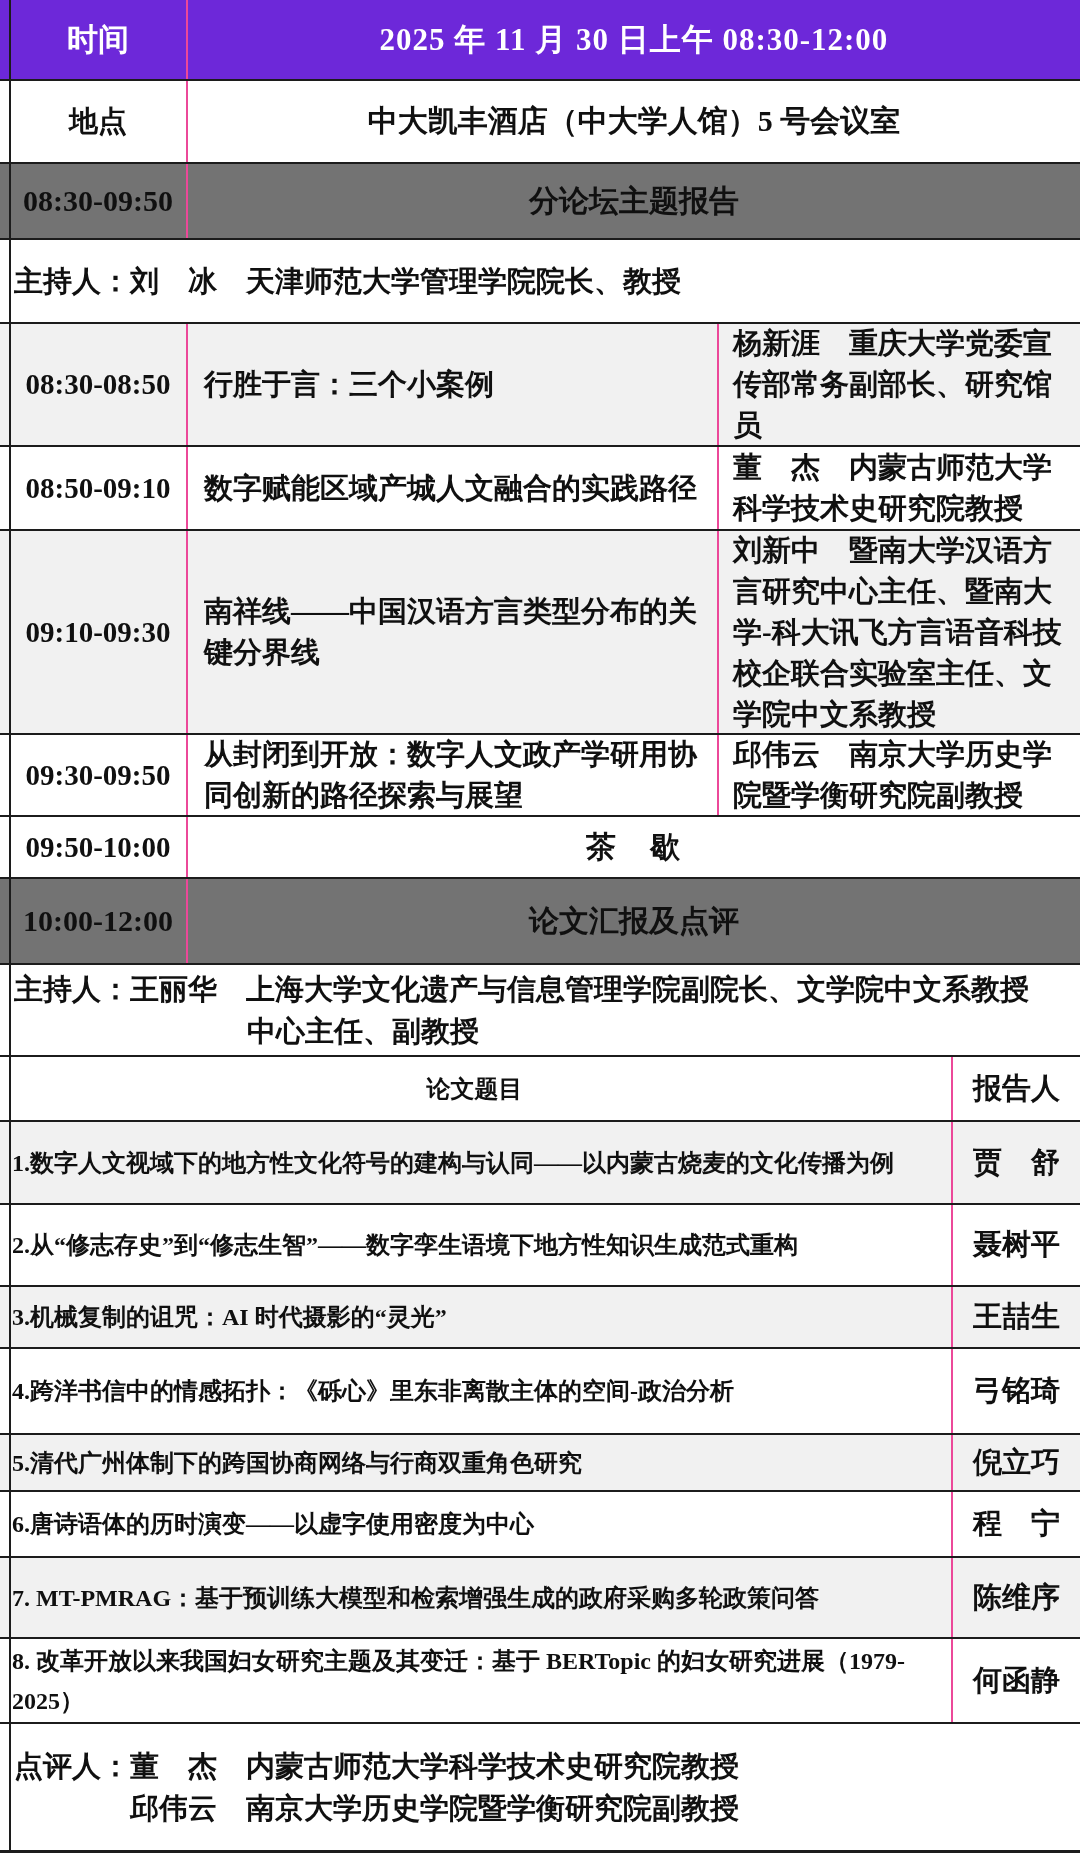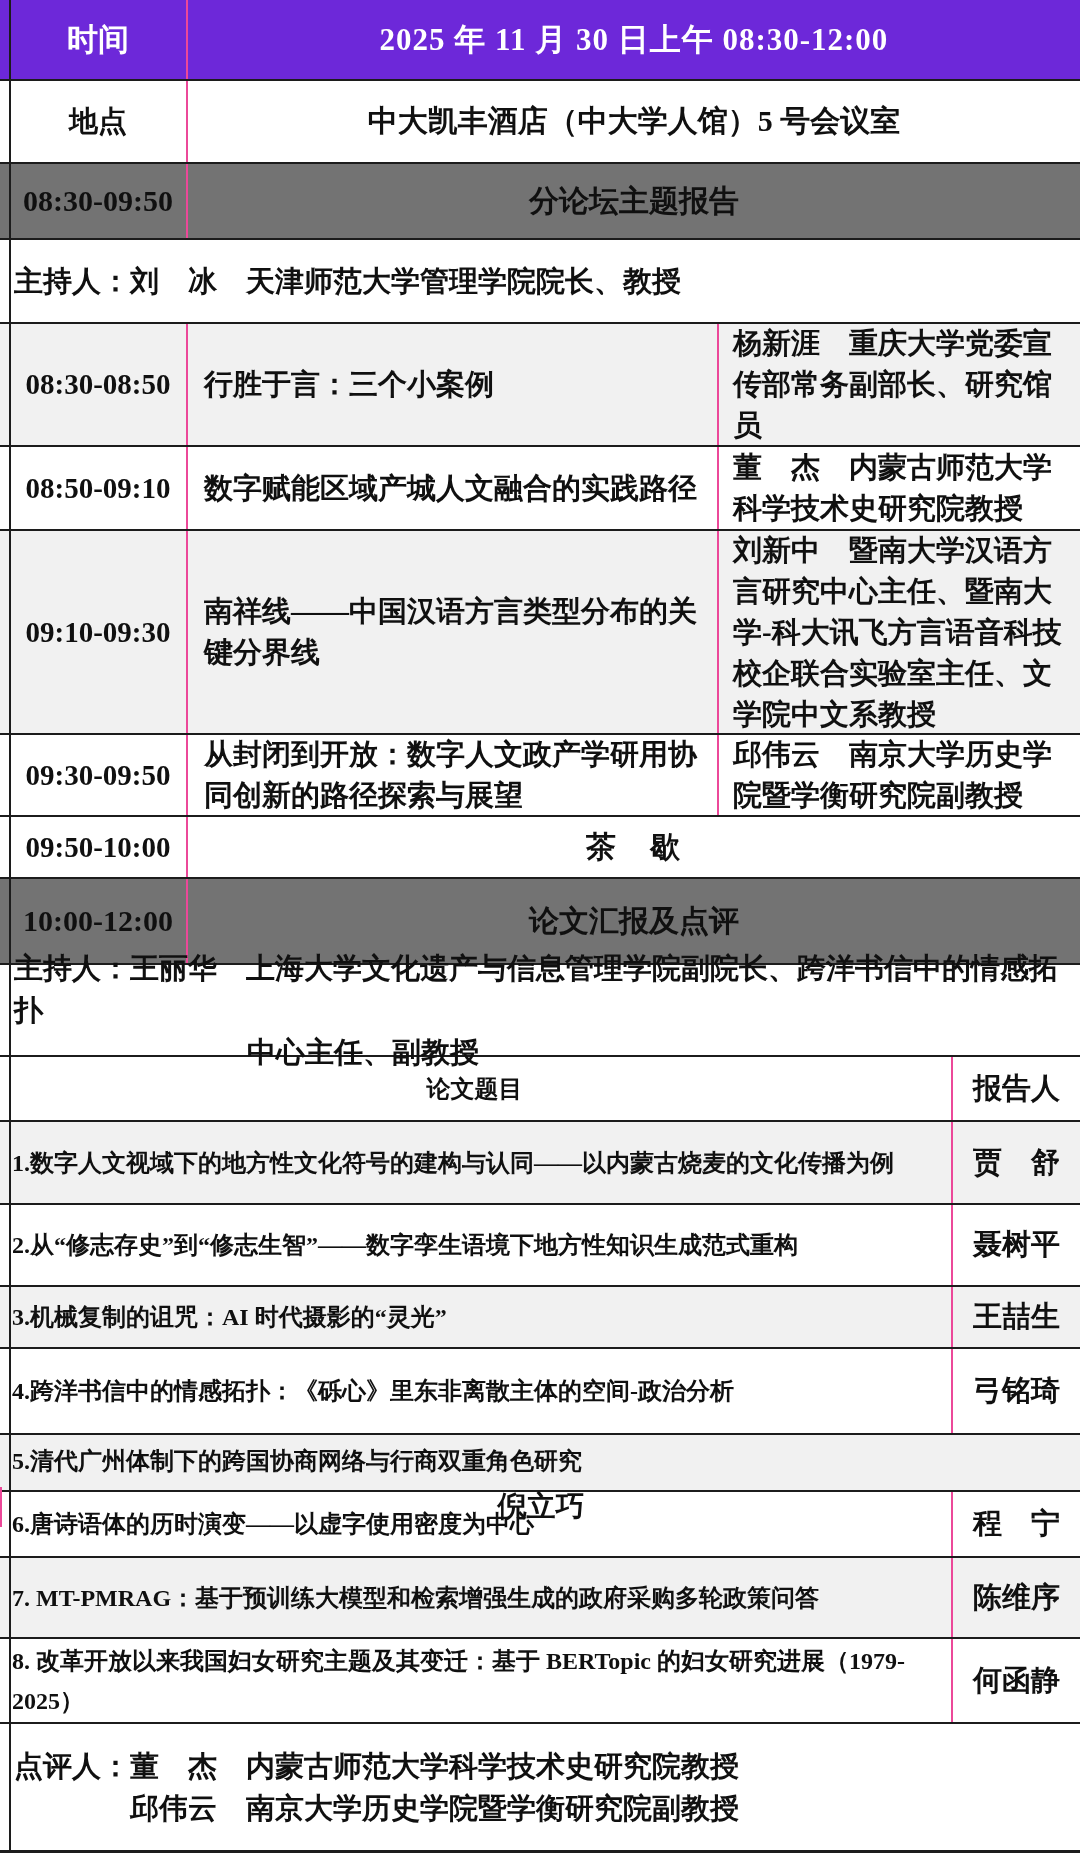--- a/index.html
+++ b/index.html
@@ -33,21 +33,21 @@
   .host-line{font-size:29px;line-height:42px;}
   .indent-host2{padding-left:233px;}
   .indent-rev{padding-left:116px;}
   .tea{font-size:30px;letter-spacing:2px;}
   .ph{justify-content:center;text-align:center;}
   
   .h-r1{height:79px;}  .h-r2{height:83px;}  .h-r3{height:76px;}  .h-r4{height:84px;}
   .h-r5{height:123px;} .h-r6{height:84px;}  .h-r7{height:204px;} .h-r8{height:82px;}
   .h-r9{height:62px;}  .h-r10{height:86px;} .h-r11{height:92px;} .h-r12{height:65px;}
   .h-p1{height:83px;}  .h-p2{height:82px;}  .h-p3{height:62px;}  .h-p4{height:86px;}
-  .h-p5{height:57px;flex-direction:column;}  .h-p6{height:66px;}  .h-p7{height:81px;}  .h-p8{height:85px;}
+  .h-p5{height:57px;}  .h-p6{height:66px;}  .h-p7{height:81px;}  .h-p8{height:85px;}
   .h-ftr{height:128px;}
 </style>
 </head>
 <body>
 
 <div class="tbl">
   <div class="leftline"></div>
 
   <div class="row first hdr h-r1">
     <div class="cell cA">时间</div>
@@ -96,21 +96,21 @@
     <div class="cell cBC tea">茶　歇</div>
   </div>
 
   <div class="row section h-r10">
     <div class="cell cA">10:00-12:00</div>
     <div class="cell cBC">论文汇报及点评</div>
   </div>
 
   <div class="row white h-r11">
     <div class="cell cFull">
-      <div class="host-line">主持人：王丽华　上海大学文化遗产与信息管理学院副院长、跨洋书信中的情感拓扑</div>
+      <div class="host-line">主持人：王丽华　上海大学文化遗产与信息管理学院副院长、文学院中文系教授</div>
       <div class="host-line indent-host2">中心主任、副教授</div>
     </div>
   </div>
 
   <div class="row white h-r12">
     <div class="cell pT ph">论文题目</div>
     <div class="cell pR">报告人</div>
   </div>
 
   <div class="row stripe h-p1">

